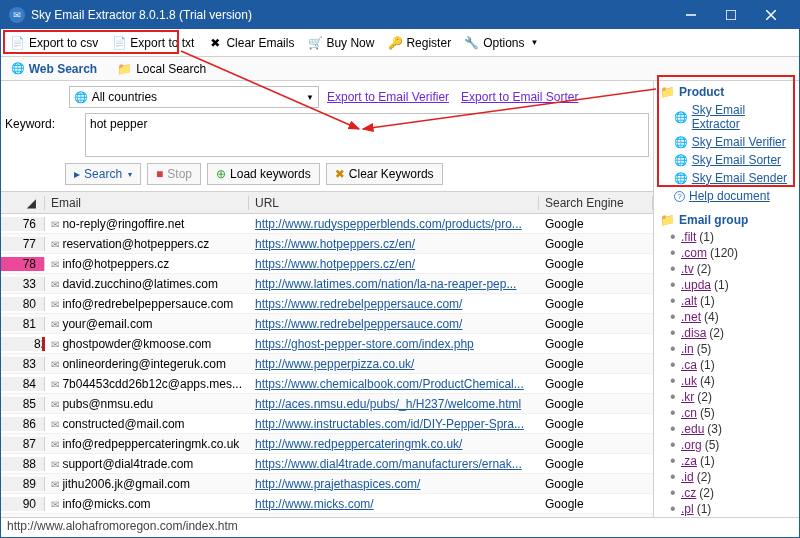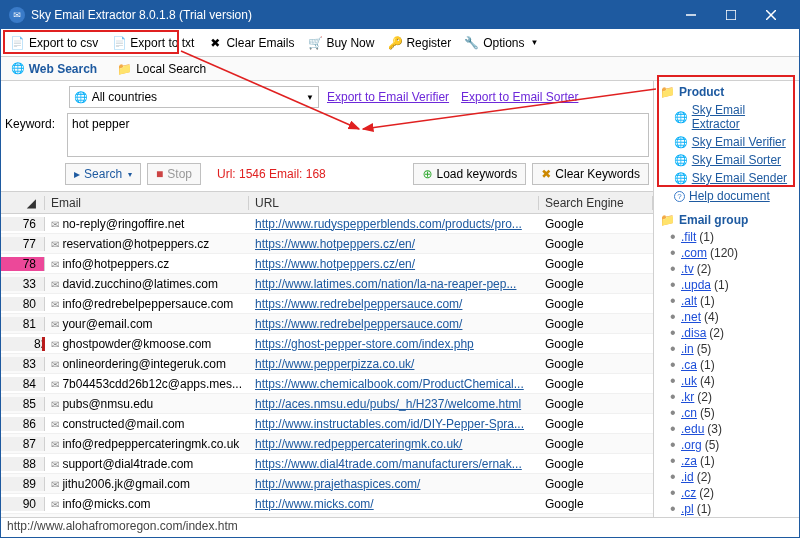--- a/index.html
+++ b/index.html
@@ -18,21 +18,21 @@
 .subtabs { height: 24px; display: flex; align-items: center; padding: 2px 4px; border-bottom: 1px solid #d0d0d0; gap: 8px; background: #fafafa; }
 .subtab { display: flex; align-items: center; gap: 4px; padding: 2px 6px; cursor: pointer; }
 .subtab.active { font-weight: bold; color: #1e5aa0; }
 .main-area { display: flex; height: calc(100% - 28px - 28px - 24px - 20px); }
 .left-pane { flex: 1; display: flex; flex-direction: column; border-right: 1px solid #d0d0d0; overflow: hidden; }
 .search-panel { border-bottom: 1px solid #d0d0d0; padding: 4px; }
 .row1 { display: flex; align-items: center; gap: 8px; height: 24px; }
 .country-sel { flex: 0 0 250px; border: 1px solid #c0c0c0; padding: 2px 4px; display: flex; align-items: center; gap: 4px; height: 22px; }
 .exports { display: flex; gap: 12px; }
 .exports a { color: #6d28d9; text-decoration: underline; cursor: pointer; }
-.row2 { display: flex; gap: 6px; margin-top: 4px; }
+.row2 { display: flex; gap: 24px; margin-top: 4px; }
 .kw-label { padding-top: 4px; width: 56px; }
 .kw-input { flex: 1; border: 1px solid #c0c0c0; padding: 3px 4px; height: 44px; resize: none; font-family: inherit;}
 .row3 { display: flex; align-items: center; gap: 6px; margin-top: 4px; padding-left: 60px; height: 26px;}
 .btn { border: 1px solid #c0c0c0; padding: 3px 8px; display: flex; align-items: center; gap: 4px; cursor: pointer; background: #f8f8f8; }
 .btn.search { color: #1e5aa0; }
 .btn.stop { color: #999; }
 .stats { color: #e02020; margin-left: 10px; flex: 1; }
 .grid { flex: 1; overflow: hidden; display: flex; flex-direction: column; }
 .grid-head { display: flex; background: #f0f0f0; border-bottom: 1px solid #d0d0d0; height: 22px; align-items: center; }
 .grid-head .col { border-right: 1px solid #d0d0d0; padding: 0 6px; color: #333; }
@@ -47,21 +47,21 @@
 .grid-row .cell { padding: 0 6px; white-space: nowrap; overflow: hidden; text-overflow: ellipsis; }
 .grid-row .cell.url a { color: #1e5aa0; text-decoration: underline; }
 .envelope-ico { color: #888; margin-right: 3px; font-size: 10px;}
 .right-pane { width: 145px; padding: 4px 6px; overflow-y: auto; }
 .panel-title { display: flex; align-items: center; gap: 4px; font-weight: bold; color: #1e5aa0; margin-bottom: 2px;}
 .panel-list { list-style: none; margin-bottom: 8px;}
 .panel-list li { padding: 2px 0 2px 14px; color: #1e5aa0; cursor: pointer; display: flex; align-items: center; gap: 4px;}
 .panel-list li span.txt { text-decoration: underline; }
 .tree-list li { padding: 1px 0 1px 10px; color: #333; display: flex; align-items: center; gap: 3px;}
 .tree-list .dot { color: #888; font-size: 16px; line-height: 10px; width: 8px;}
-.tree-list .ext { text-decoration: underline; color: #1d4ed8;}
+.tree-list .ext { text-decoration: underline; color: #701a75;}
 .statusbar { height: 16px; border-top: 1px solid #d0d0d0; display: flex; align-items: center; padding: 0 6px; font-size: 11px; color: #444;}
 .arrow-line { position: absolute; pointer-events: none; }
 .folder-ico { color: #e0a030; }
 .globe-ico { color: #3a7bc8; font-size: 11px;}
 .help-ico { color: #3a7bc8; border: 1px solid #3a7bc8; border-radius: 50%; width: 11px; height: 11px; font-size: 8px; display:inline-flex;align-items:center;justify-content:center;}
 </style>
 </head>
 <body>
 
 <div class="titlebar">
@@ -146,21 +146,20 @@
       <div class="row3">
         <div class="btn search">
             <span style="color:#1e5aa0;">▸</span>
             <span>Search</span>
             <span style="font-size:8px;margin-left:2px;">▾</span>
           </div>
         <div class="btn stop">
             <span style="color:#c44;">■</span>
             <span>Stop</span>
           </div>
-        <div class="stats">Url: 1546 Email: 168</div>
         <div class="btn">
             <span style="color:#3a3;">⊕</span>
             <span>Load keywords</span>
           </div>
         <div class="btn">
             <span style="color:#c80;">✖</span>
             <span>Clear Keywords</span>
           </div>
       </div>
     </div>

